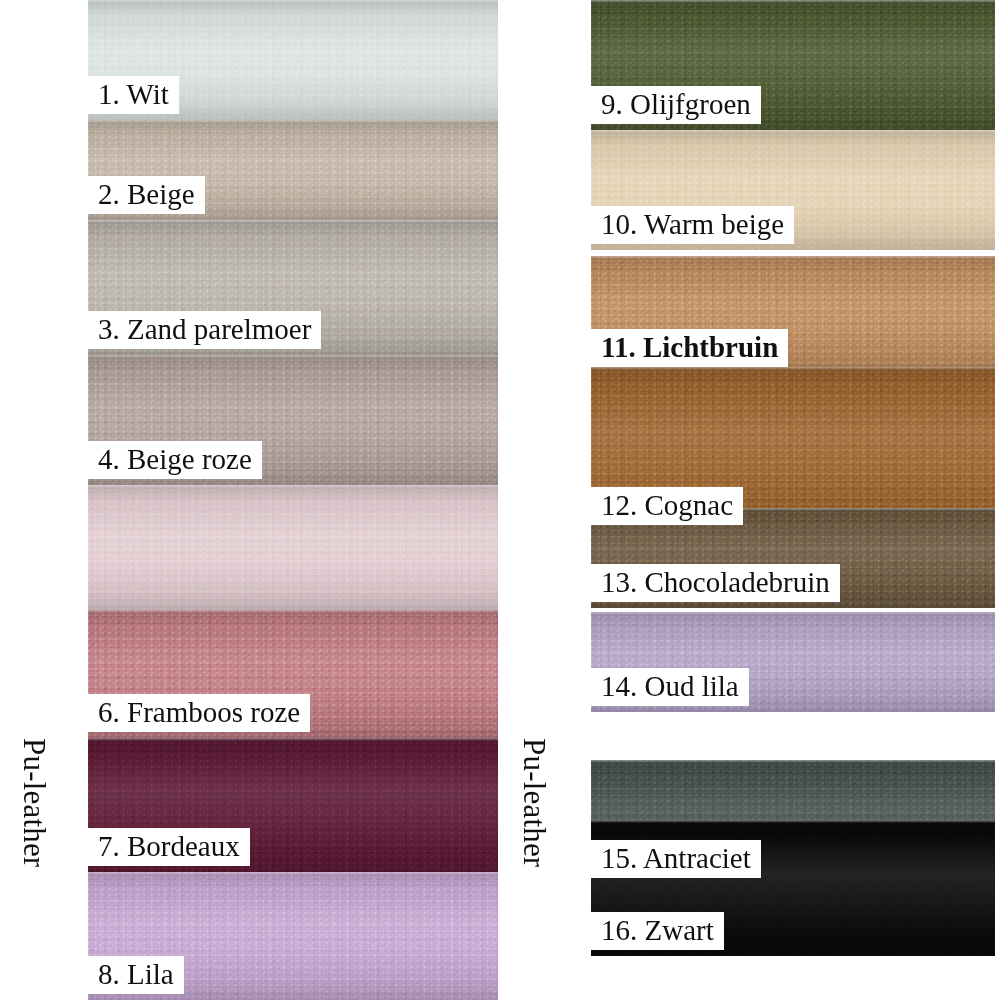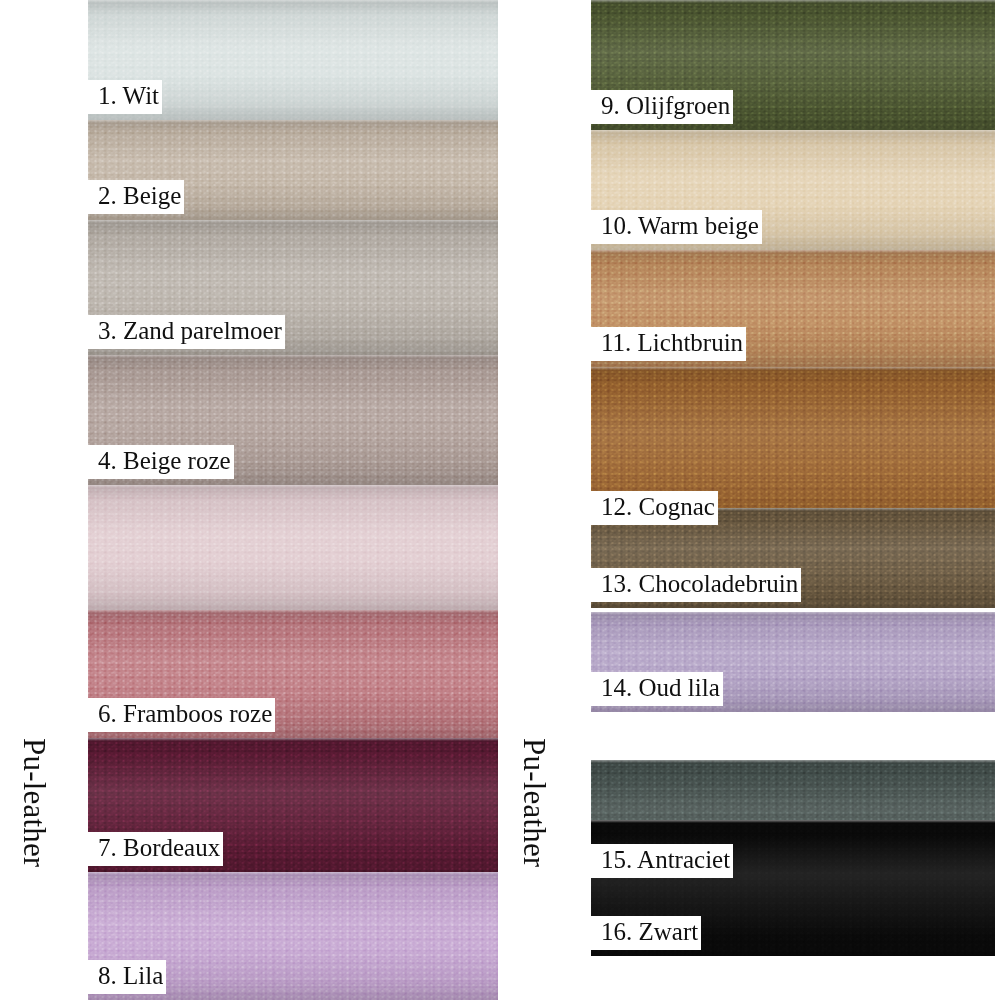--- a/index.html
+++ b/index.html
@@ -107,23 +107,23 @@
   }
 
   
   .swatch-label {
     position: absolute;
     left: 0;
     bottom: 6px;
     background: #ffffff;
     color: #101010;
     font-family: "Liberation Serif", serif;
-    font-size: 25px;
+    font-size: 29px;
     line-height: 1.05;
-    padding: 3px 3px 5px 10px;
+    padding: 3px 10px 5px 10px;
     white-space: nowrap;
     z-index: 5;
   }
 </style>
 </head>
 <body>
 
 <div id="board">
 
   <div class="side-caption" id="caption-left" style="left: 52px; top: 738px;">Pu-leather</div>
@@ -215,21 +215,21 @@
       </div>
       <div class="swatch" style="top: 130px; height: 120px;">
         <div class="swatch-surface" style="--sw: #e4d2b3;">
           <div class="grain"></div>
           <div class="grain2"></div>
           <div class="sheen"></div>
           <div class="seam"></div>
         </div>
         <div class="swatch-label">10. Warm beige</div>
       </div>
-      <div class="swatch" style="top: 250px; height: 117px;">
+      <div class="swatch" style="top: 256px; height: 117px; font-weight: bold;">
         <div class="swatch-surface" style="--sw: #bf8d5f;">
           <div class="grain"></div>
           <div class="grain2"></div>
           <div class="sheen"></div>
           <div class="seam"></div>
         </div>
         <div class="swatch-label">11. Lichtbruin</div>
       </div>
       <div class="swatch" style="top: 367px; height: 164px;">
         <div class="swatch-surface" style="--sw: #9c6530;">

